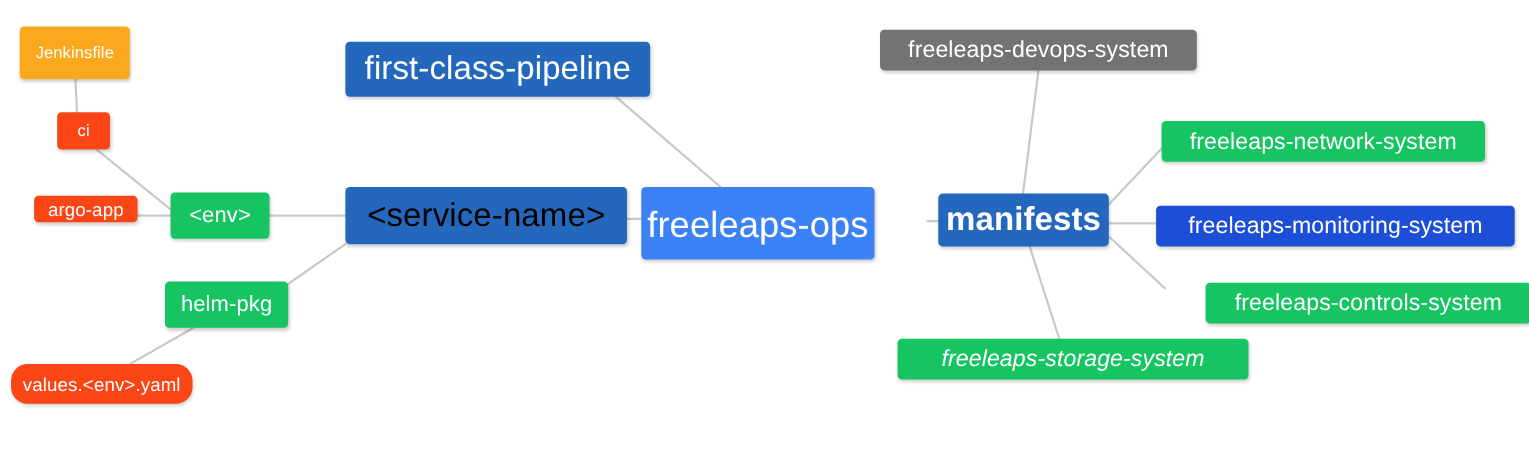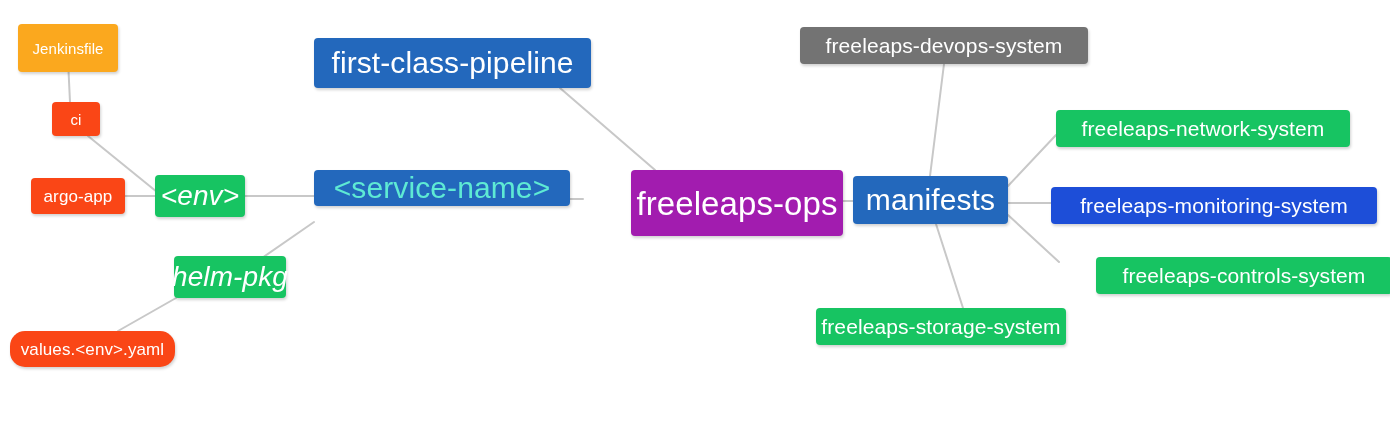--- a/index.html
+++ b/index.html
@@ -46,21 +46,21 @@
     letter-spacing: 0.1px;
     line-height: 1;
     user-select: none;
   }
   .node-label {
     display: block;
   }
   
   .tier-root   { font-size: 33px; }
   .tier-major  { font-size: 30px; justify-content: center; }
-  .tier-mid    { font-size: 28px; font-style: italic; }
+  .tier-mid    { font-size: 20px; }
   .tier-leaf   { font-size: 21px; }
   .tier-small  { font-size: 17px; }
   .tier-tiny   { font-size: 15px; }
 </style>
 </head>
 <body>
 
 <div id="canvas">
   <svg id="edges" viewBox="0 0 1390 421" xmlns="http://www.w3.org/2000/svg">
       <path class="edge" d="M 68,60 L 70,102" stroke="#c8c8c8"></path>
@@ -78,53 +78,53 @@
       <path class="edge" d="M 1008,215 L 1059,262" stroke="#c8c8c8"></path>
       <path class="edge" d="M 936,224 L 963,308" stroke="#c8c8c8"></path>
     </svg>
   <div id="nodes">
       <div class="node tier-tiny" style="left: 18px; top: 24px; width: 100px; height: 48px; background: rgb(251, 168, 30); color: rgb(255, 255, 255);">
         <span class="node-label">Jenkinsfile</span>
       </div>
       <div class="node tier-tiny" style="left: 52px; top: 102px; width: 48px; height: 34px; background: rgb(250, 70, 22); color: rgb(255, 255, 255);">
         <span class="node-label">ci</span>
       </div>
-      <div class="node tier-small" style="left: 31px; top: 178px; width: 94px; height: 36px; background: rgb(250, 70, 22); color: rgb(255, 255, 255);">
+      <div class="node tier-small" style="left: 31px; top: 178px; width: 94px; height: 24px; background: rgb(250, 70, 22); color: rgb(255, 255, 255);">
         <span class="node-label">argo-app</span>
       </div>
       <div class="node tier-mid" style="left: 155px; top: 175px; width: 90px; height: 42px; background: rgb(23, 196, 98); color: rgb(255, 255, 255);">
         <span class="node-label">&lt;env&gt;</span>
       </div>
-      <div class="node tier-mid" style="left: 150px; top: 256px; width: 112px; height: 42px; background: rgb(23, 196, 98); color: rgb(255, 255, 255); margin-left: 24px;">
+      <div class="node tier-mid" style="left: 150px; top: 256px; width: 112px; height: 42px; background: rgb(23, 196, 98); color: rgb(255, 255, 255);">
         <span class="node-label">helm-pkg</span>
       </div>
       <div class="node tier-small" style="left: 10px; top: 331px; width: 165px; height: 36px; background: rgb(250, 70, 22); color: rgb(255, 255, 255); border-radius: 15px;">
         <span class="node-label">values.&lt;env&gt;.yaml</span>
       </div>
       <div class="node tier-major" style="left: 314px; top: 38px; width: 277px; height: 50px; background: rgb(35, 104, 188); color: rgb(255, 255, 255);">
         <span class="node-label">first-class-pipeline</span>
       </div>
-      <div class="node tier-major" style="left: 314px; top: 170px; width: 256px; height: 36px; background: rgb(35, 104, 188); color: #5eead4;">
+      <div class="node tier-major" style="left: 314px; top: 170px; width: 256px; height: 52px; background: rgb(35, 104, 188); color: #000000;">
         <span class="node-label">&lt;service-name&gt;</span>
       </div>
-      <div class="node tier-root" style="left: 583px; top: 170px; width: 212px; height: 66px; background: #a21caf; color: rgb(255, 255, 255); margin-left: 48px;">
+      <div class="node tier-root" style="left: 583px; top: 170px; width: 212px; height: 66px; background: #3b82f6; color: rgb(255, 255, 255);">
         <span class="node-label">freeleaps-ops</span>
       </div>
-      <div class="node tier-major" style="left: 853px; top: 176px; width: 155px; height: 48px; background: rgb(35, 104, 188); color: rgb(255, 255, 255);">
+      <div class="node tier-major" style="left: 853px; top: 176px; width: 155px; height: 48px; background: rgb(35, 104, 188); color: rgb(255, 255, 255); font-weight: bold;">
         <span class="node-label">manifests</span>
       </div>
       <div class="node tier-leaf" style="left: 800px; top: 27px; width: 288px; height: 37px; background: #737373; color: rgb(255, 255, 255);">
         <span class="node-label">freeleaps-devops-system</span>
       </div>
       <div class="node tier-leaf" style="left: 1056px; top: 110px; width: 294px; height: 37px; background: rgb(23, 196, 98); color: rgb(255, 255, 255);">
         <span class="node-label">freeleaps-network-system</span>
       </div>
       <div class="node tier-leaf" style="left: 1051px; top: 187px; width: 326px; height: 37px; background: #1d4ed8; color: rgb(255, 255, 255);">
         <span class="node-label">freeleaps-monitoring-system</span>
       </div>
       <div class="node tier-leaf" style="left: 1096px; top: 257px; width: 296px; height: 37px; background: rgb(23, 196, 98); color: rgb(255, 255, 255);">
         <span class="node-label">freeleaps-controls-system</span>
       </div>
-      <div class="node tier-leaf" style="left: 816px; top: 308px; width: 250px; height: 37px; background: rgb(23, 196, 98); color: rgb(255, 255, 255);">
+      <div class="node tier-leaf" style="left: 816px; top: 308px; width: 319px; height: 37px; background: rgb(23, 196, 98); color: rgb(255, 255, 255); font-style: italic;">
         <span class="node-label">freeleaps-storage-system</span>
       </div>
     </div>
 </div>
 
 </body></html>

